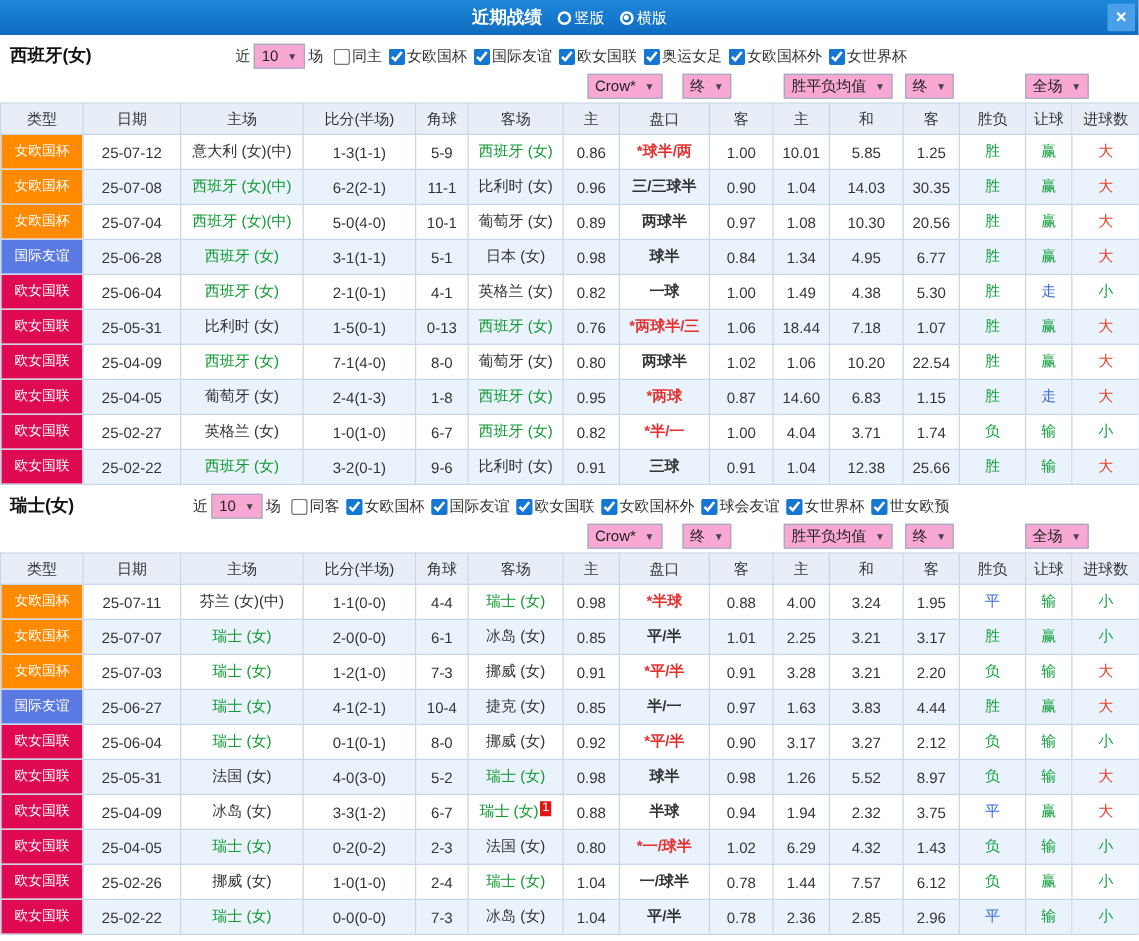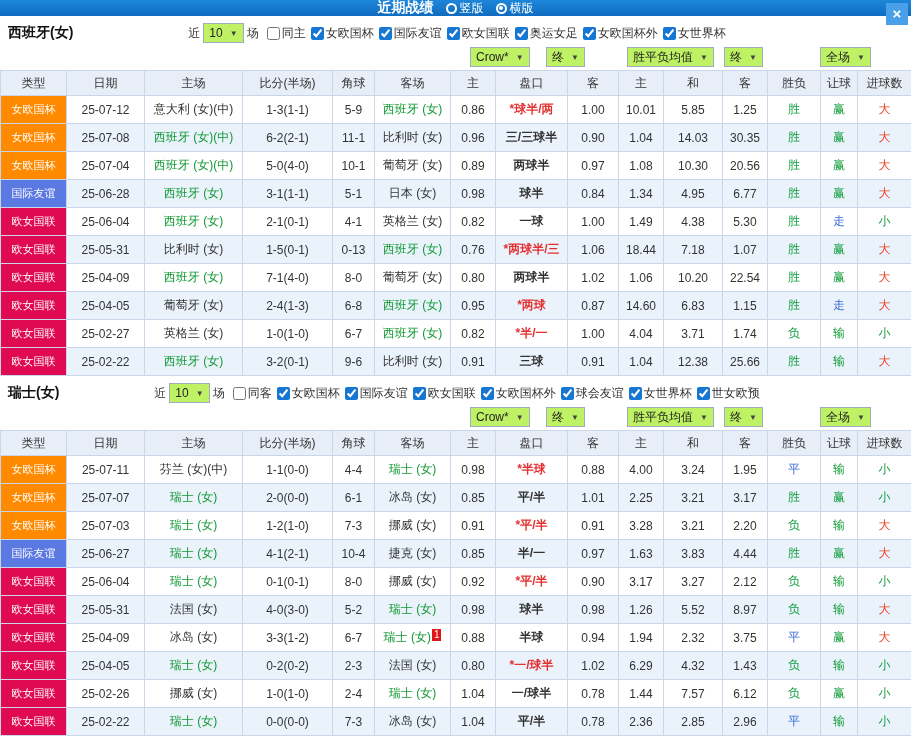--- a/index.html
+++ b/index.html
@@ -1,39 +1,39 @@
 <!DOCTYPE html>
 <html><head>
 <meta charset="utf-8">
 <style>
   * { margin:0; padding:0; box-sizing:border-box; }
   html,body { width:911px; height:753px; overflow:hidden; background:#fff;
     font-family:"Liberation Sans","DejaVu Sans",sans-serif; font-size:12px; color:#333; }
 
   
-  .hd { height:16px; background:linear-gradient(#1d86d9,#0f6cc0); position:relative;
+  .hd { height:28px; background:linear-gradient(#1d86d9,#0f6cc0); position:relative;
         display:flex; align-items:center; justify-content:center; }
   .hd-c { display:flex; align-items:center; }
   .hd-title { color:#fff; font-weight:bold; font-size:14px; }
   .radio { color:#fff; display:inline-flex; align-items:center; gap:3px; margin-left:12px; cursor:pointer; }
   .rdot { width:11px; height:11px; border:2px solid #fff; border-radius:50%; position:relative; display:inline-block; background:transparent; }
   .rdot.sel::after { content:""; position:absolute; inset:1.5px; background:#fff; border-radius:50%; }
   .close { position:absolute; right:3px; top:3px; width:22px; height:22px; border:0;
            background:#4aa0e8; color:#fff; font-weight:bold; font-size:15px; line-height:20px;
            text-align:center; cursor:pointer; }
 
   
   .filterbar { position:relative; height:26px; margin-top:4px;
                display:flex; align-items:center; justify-content:center; }
   .team-title { position:absolute; left:8px; font-weight:bold; font-size:14px; color:#111; }
   .filters { display:flex; align-items:center; }
   .flbl { margin:0 3px; }
   .cb { display:inline-flex; align-items:center; margin-left:5px; cursor:pointer; }
   .cb input { width:13px; height:13px; accent-color:#1677d2; margin-right:2px; }
-  .ddl { background:#bef264; border:1px solid #9fabc0; display:inline-flex; align-items:center;
+  .ddl { background:#f9a8d4; border:1px solid #9fabc0; display:inline-flex; align-items:center;
          height:20px; padding:0 5px; cursor:pointer; white-space:nowrap; }
   .ddl-t { font-size:12px; color:#222; margin-right:7px; }
   .ddl-a { font-size:8px; color:#444; }
   .ddlrow { position:relative; height:24px; }
   .ddlrow .ddl { position:absolute; top:1px; }
   .dd-0 { left:470px; } .dd-1 { left:546px; } .dd-2 { left:627px; } .dd-3 { left:724px; } .dd-4 { left:820px; }
 
   
   table.grid { width:911px; border-collapse:collapse; table-layout:fixed; }
   .grid th, .grid td { border:1px solid #c9d6e8; text-align:center; padding:0;
@@ -314,21 +314,21 @@
             <td class="res" style="color: rgb(17, 158, 60);">赢</td>
             <td class="res" style="color: rgb(232, 68, 46);">大</td>
           </tr>
           <tr>
             <td class="lgcell">
               <div class="lg" style="background: rgb(224, 10, 82);">欧女国联</div>
             </td>
             <td class="date">25-04-05</td>
             <td class="team">葡萄牙 (女)</td>
             <td class="score">2-4(1-3)</td>
-            <td class="corner">6-8</td>
+            <td class="corner">1-8</td>
             <td class="team hl">西班牙 (女)</td>
             <td class="odds">0.95</td>
             <td class="hcp star">*两球</td>
             <td class="odds">0.87</td>
             <td class="odds">14.60</td>
             <td class="odds">6.83</td>
             <td class="odds">1.15</td>
             <td class="res" style="color: rgb(17, 158, 60);">胜</td>
             <td class="res" style="color: rgb(58, 108, 216);">走</td>
             <td class="res" style="color: rgb(232, 68, 46);">大</td>

